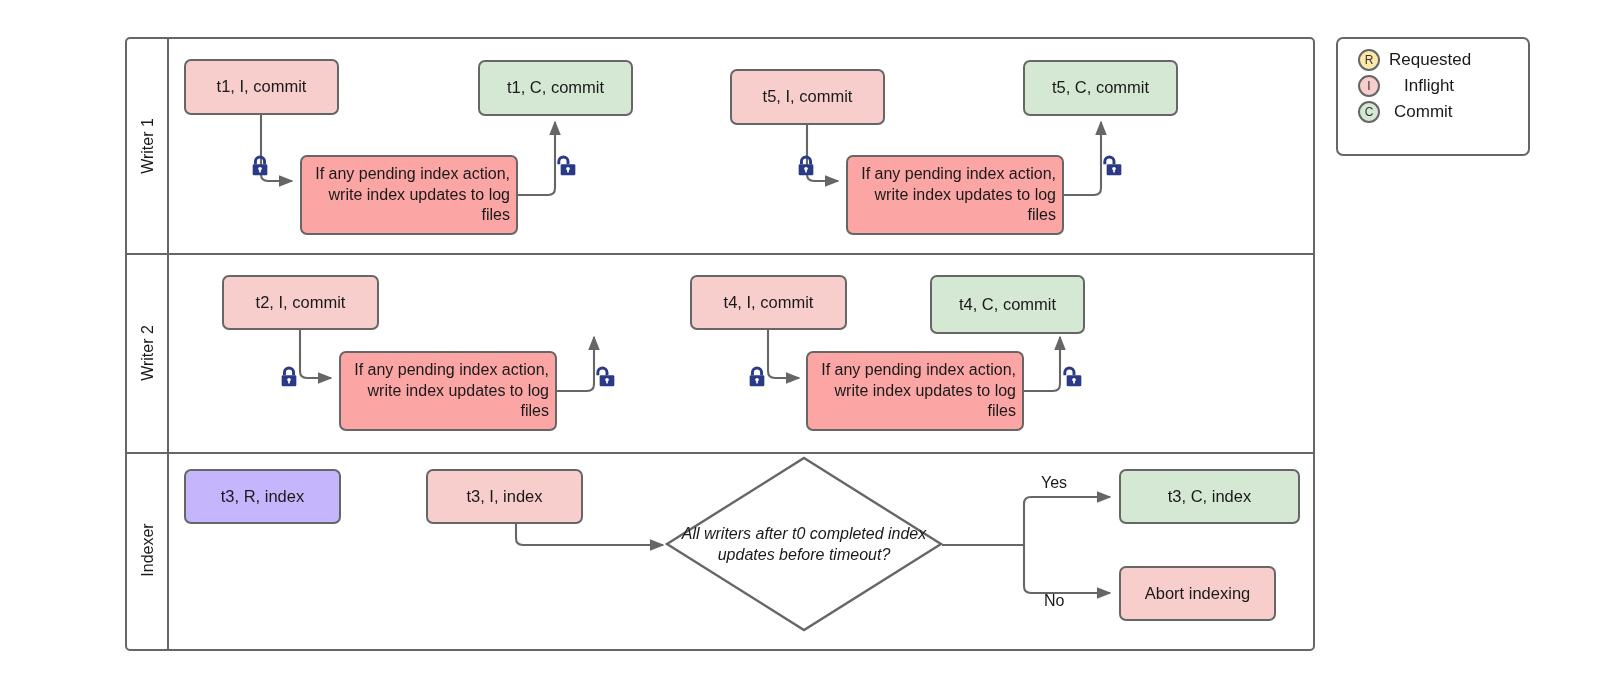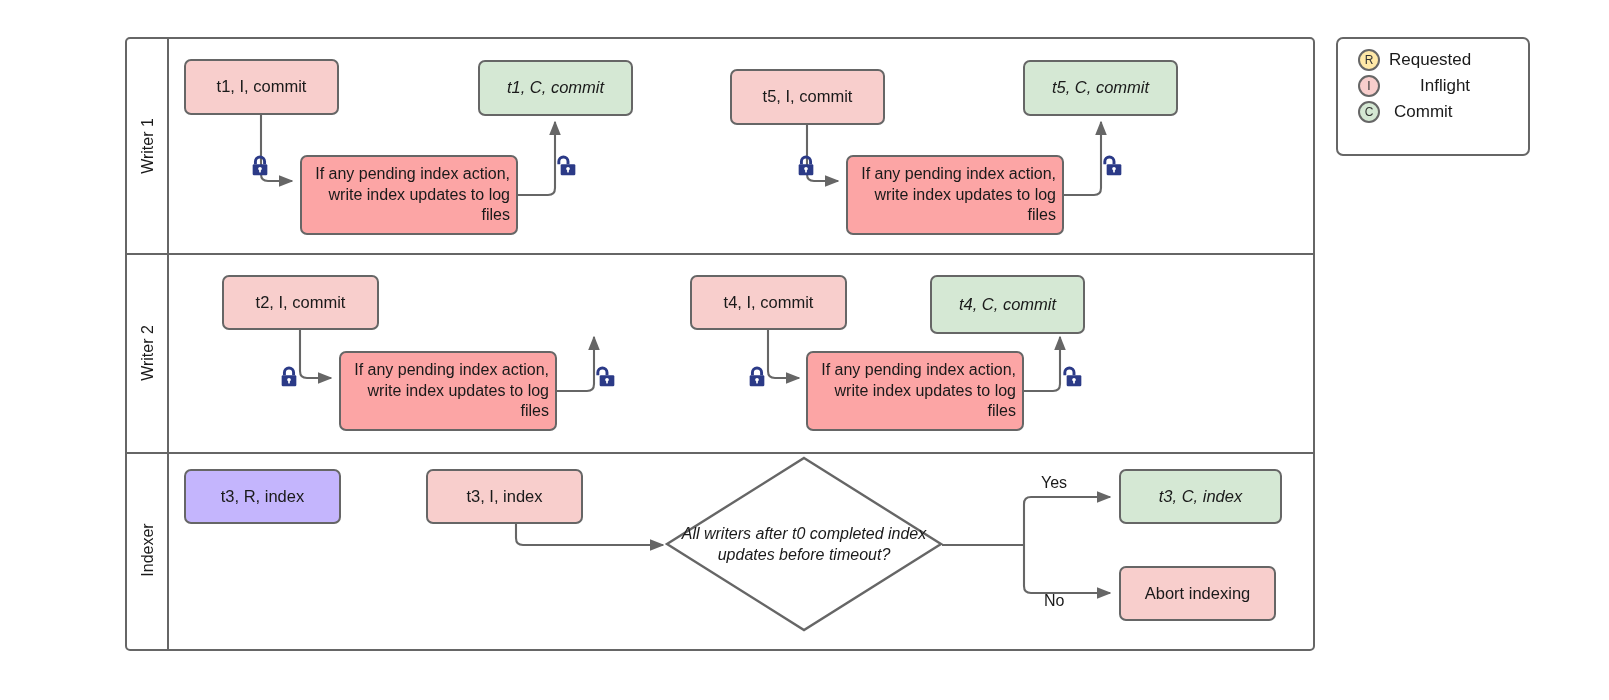--- a/index.html
+++ b/index.html
@@ -17,21 +17,21 @@
   .lane-name{position:absolute;left:0;width:42px;
         display:flex;align-items:center;justify-content:center;
         font-size:16px;color:#1a1a1a;}
   .lane-name span{transform:rotate(-90deg);white-space:nowrap;display:block;}
 
   
   .node{position:absolute;box-sizing:border-box;border:2.2px solid #666666;border-radius:7px;
         display:flex;align-items:center;justify-content:center;text-align:right;
         font-size:16.5px;line-height:1.3;color:#1a1a1a;padding:18px 6px;}
   .node.red   {background:#f8cecc;}
-  .node.green {background:#d5e8d4;font-style:italic;}
+  .node.green {background:#d5e8d4;}
   .node.yellow{background:#c4b5fd;}
   .node.white {background:#fca5a5;font-size:16px;}
 
   
   .diamond-wrap{position:absolute;font-style:italic;}
   .diamond-wrap svg{position:absolute;left:0;top:0;overflow:visible;}
   .diamond-text{position:absolute;left:0;top:0;width:100%;height:100%;
         display:flex;align-items:center;justify-content:center;text-align:center;
         font-size:16px;line-height:1.32;color:#1a1a1a;}
 
@@ -49,21 +49,21 @@
         border:2.5px solid #666666;border-radius:7px;background:#ffffff;box-sizing:border-box;
         padding:8px 0 0 0;}
   .legend-row{display:flex;align-items:center;height:26px;padding-left:20px;}
   .legend-badge{width:22px;height:22px;border-radius:50%;border:2px solid #666666;
         box-sizing:border-box;display:flex;align-items:center;justify-content:center;
         font-size:12px;color:#333333;flex:0 0 auto;}
   .legend-badge.yellow{background:#ffe9a8;}
   .legend-badge.red{background:#f8cecc;}
   .legend-badge.green{background:#d5e8d4;}
   .legend-text{font-size:17px;color:#1a1a1a;margin-left:9px;}
-  .legend-row.r2 .legend-text{margin-left:40px;}
+  .legend-row.r2 .legend-text{margin-left:24px;}
   .legend-row.r3 .legend-text{margin-left:14px;}
 </style>
 </head>
 <body>
 
 <div class="canvas">
 
   <div class="pool">
 
     <div class="lane-label-col"></div>
@@ -203,21 +203,21 @@
   <div class="diamond-wrap" style="left:665px;top:456px;width:278px;height:176px;">
     <svg width="278" height="176" viewBox="0 0 278 176">
       <polygon points="139,2 276,88 139,174 2,88" fill="#ffffff" stroke="#666666" stroke-width="2.4"></polygon>
     </svg>
     <div class="diamond-text">All writers after t0 completed index updates before timeout?</div>
   </div>
 
   <div class="edge-label" style="left:1041px;top:474px;">Yes</div>
   <div class="edge-label" style="left:1044px;top:592px;">No</div>
 
-  <div class="node green" style="left:1119px;top:469px;width:163px;height:55px;">t3, C, index</div>
+  <div class="node green" style="left:1119px;top:469px;width:181px;height:55px;">t3, C, index</div>
 
   <div class="node red" style="left:1119px;top:566px;width:157px;height:55px;">Abort indexing</div>
 
   <div class="legend">
     <div class="legend-row r1">
       <div class="legend-badge yellow">R</div>
       <div class="legend-text">Requested</div>
     </div>
     <div class="legend-row r2">
       <div class="legend-badge red">I</div>

